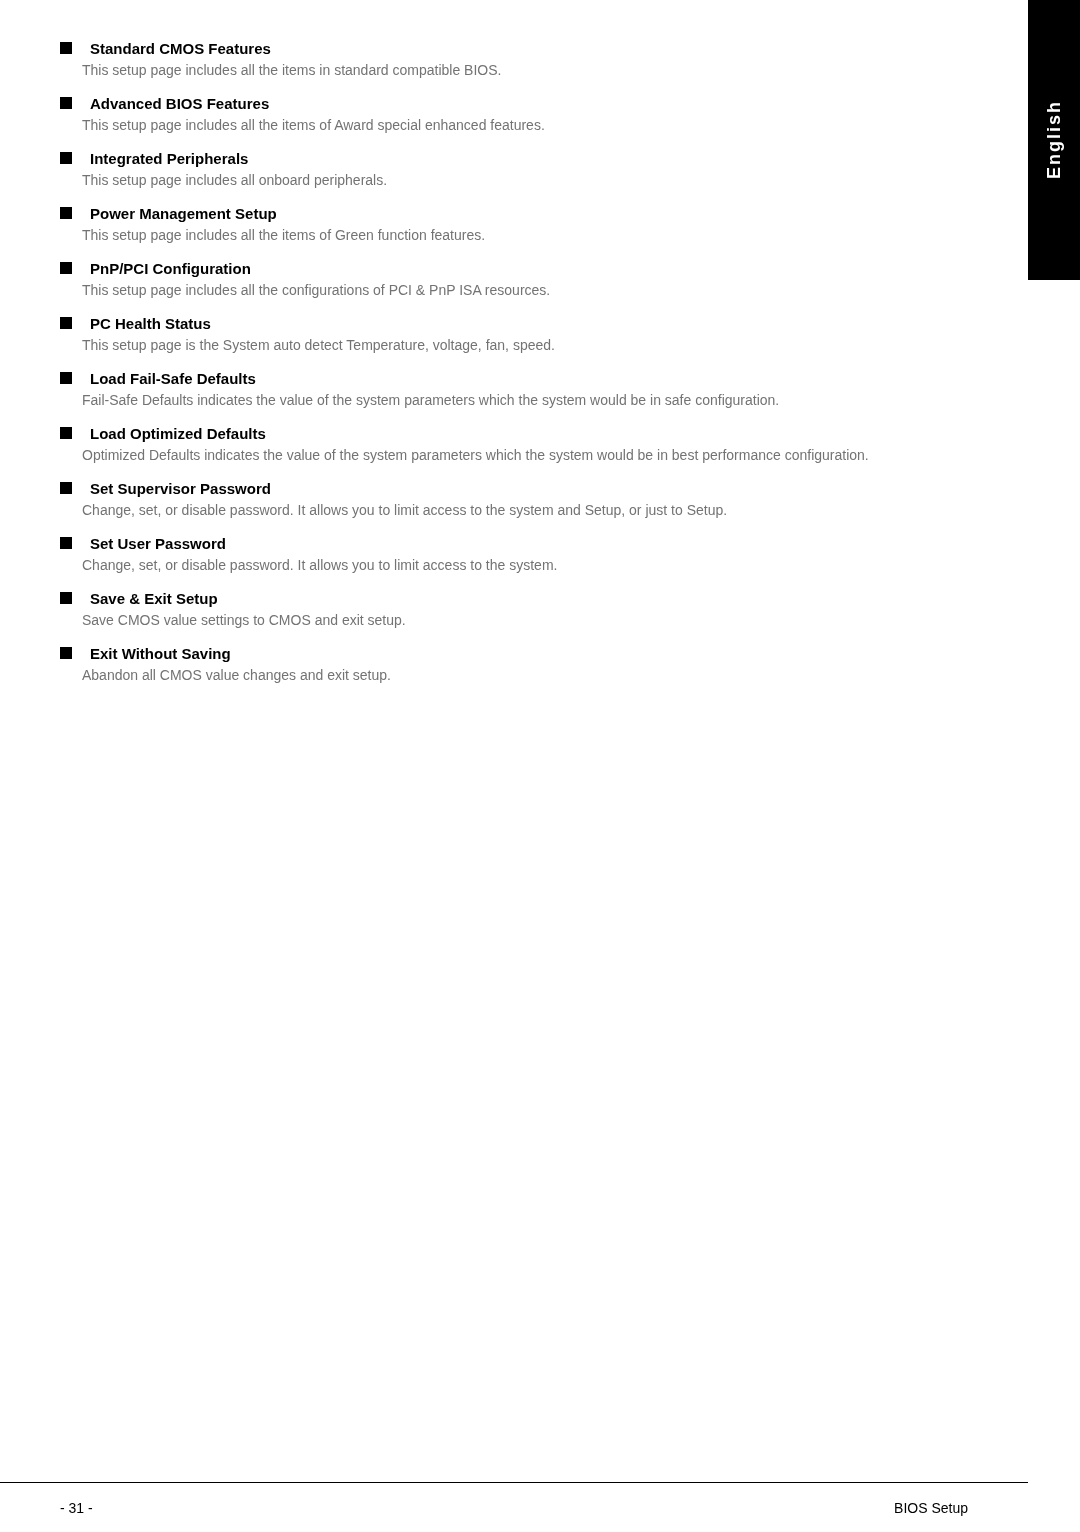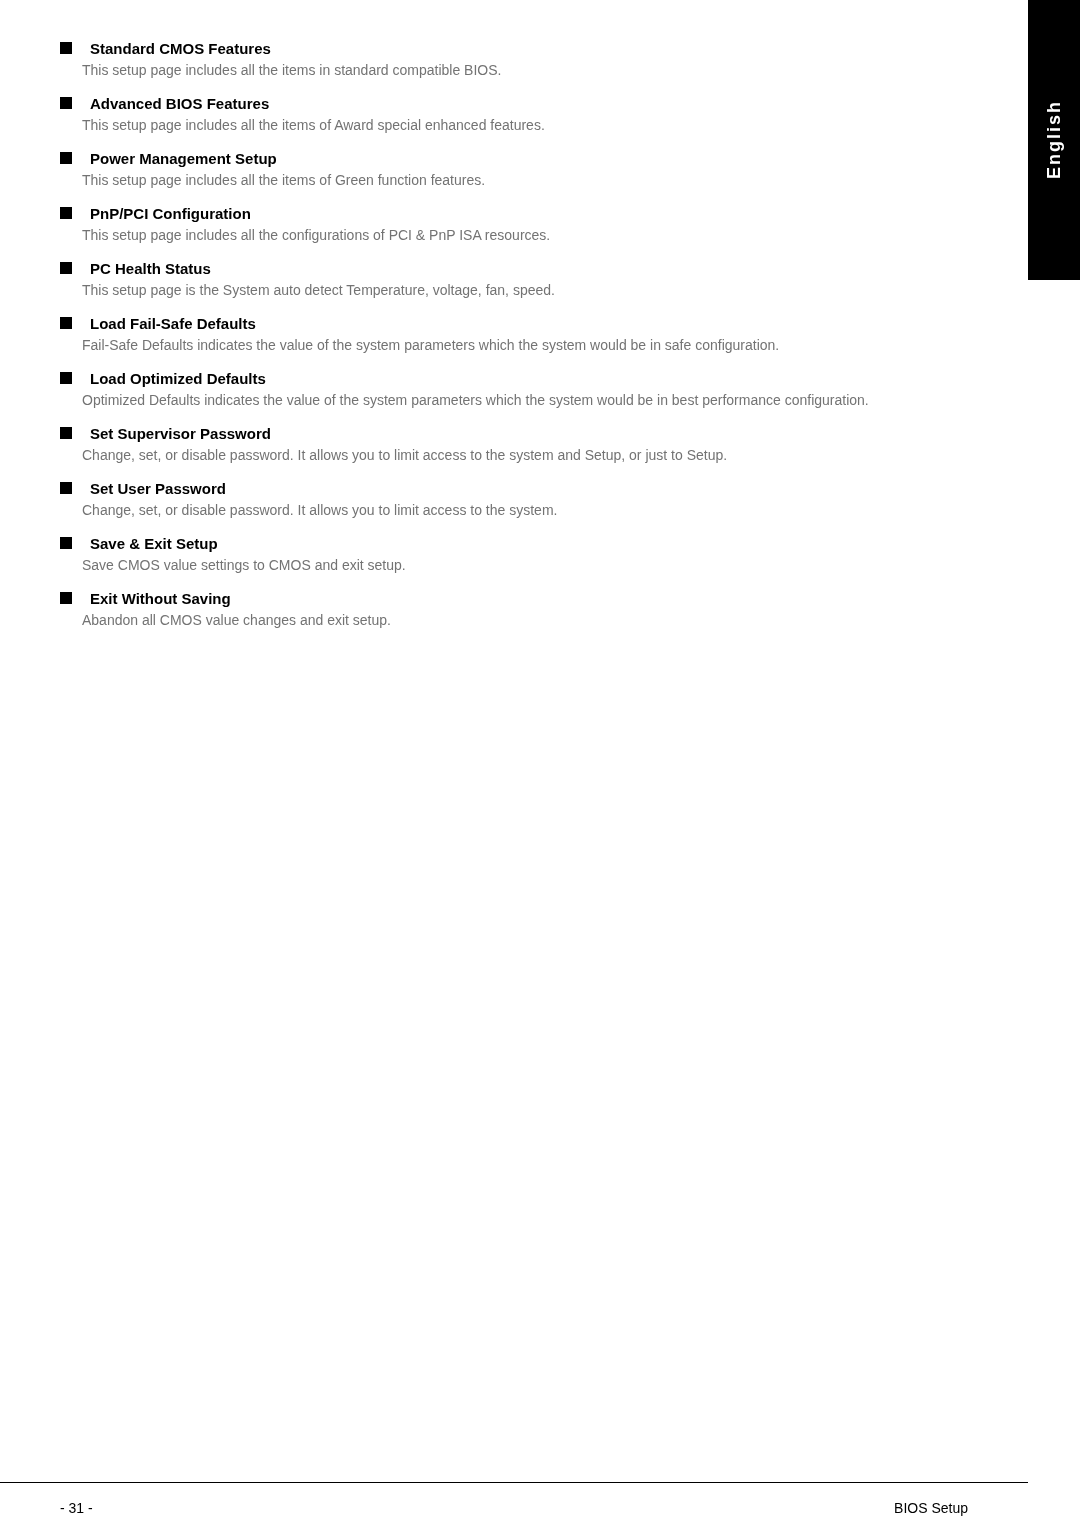--- a/index.html
+++ b/index.html
@@ -128,20 +128,25 @@
         <div class="menu-desc">This setup page includes all the items in standard compatible BIOS.</div>
       </div>
       <div class="menu-item">
         <div class="menu-title">
           <span class="bullet"></span>
           <span>Advanced BIOS Features</span>
         </div>
         <div class="menu-desc">This setup page includes all the items of Award special enhanced features.</div>
       </div>
       <div class="menu-item">
+        <div class="menu-title">
+          <span class="bullet"></span>
+          <span>Integrated Peripherals</span>
+        </div>
+        <div class="menu-desc">This setup page includes all onboard peripherals.</div>
       </div>
       <div class="menu-item">
         <div class="menu-title">
           <span class="bullet"></span>
           <span>Power Management Setup</span>
         </div>
         <div class="menu-desc">This setup page includes all the items of Green function features.</div>
       </div>
       <div class="menu-item">
         <div class="menu-title">

